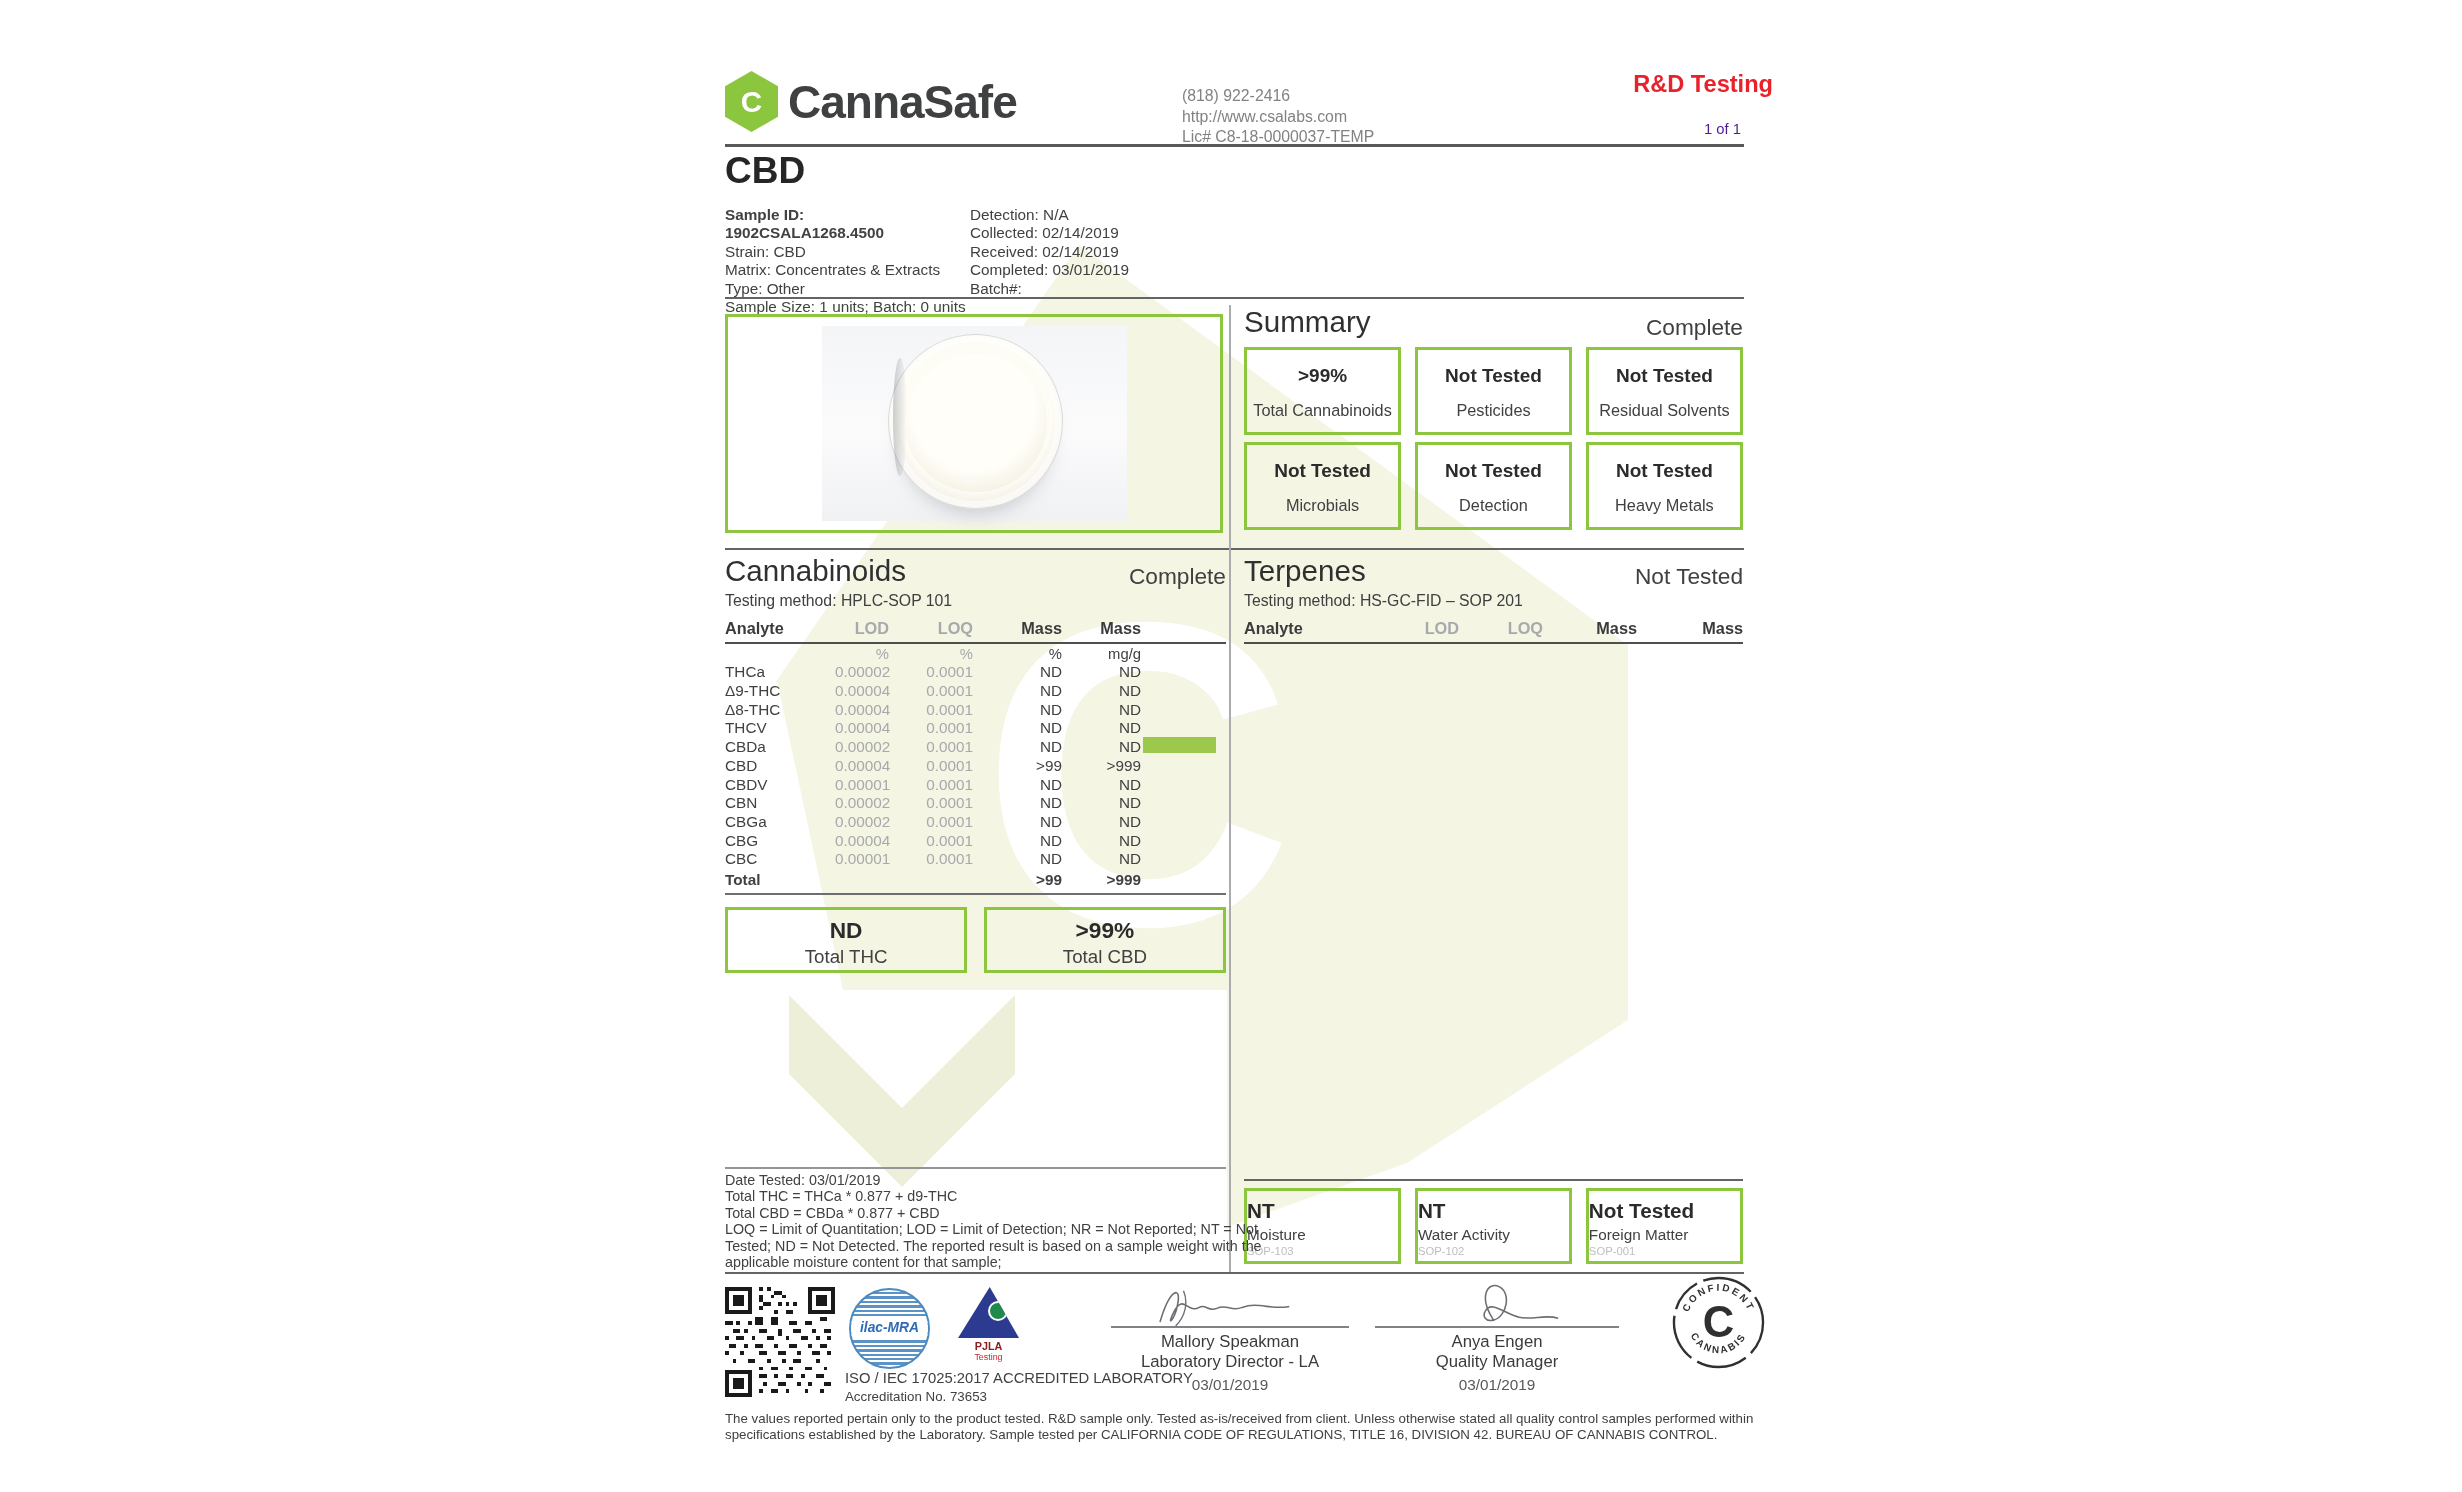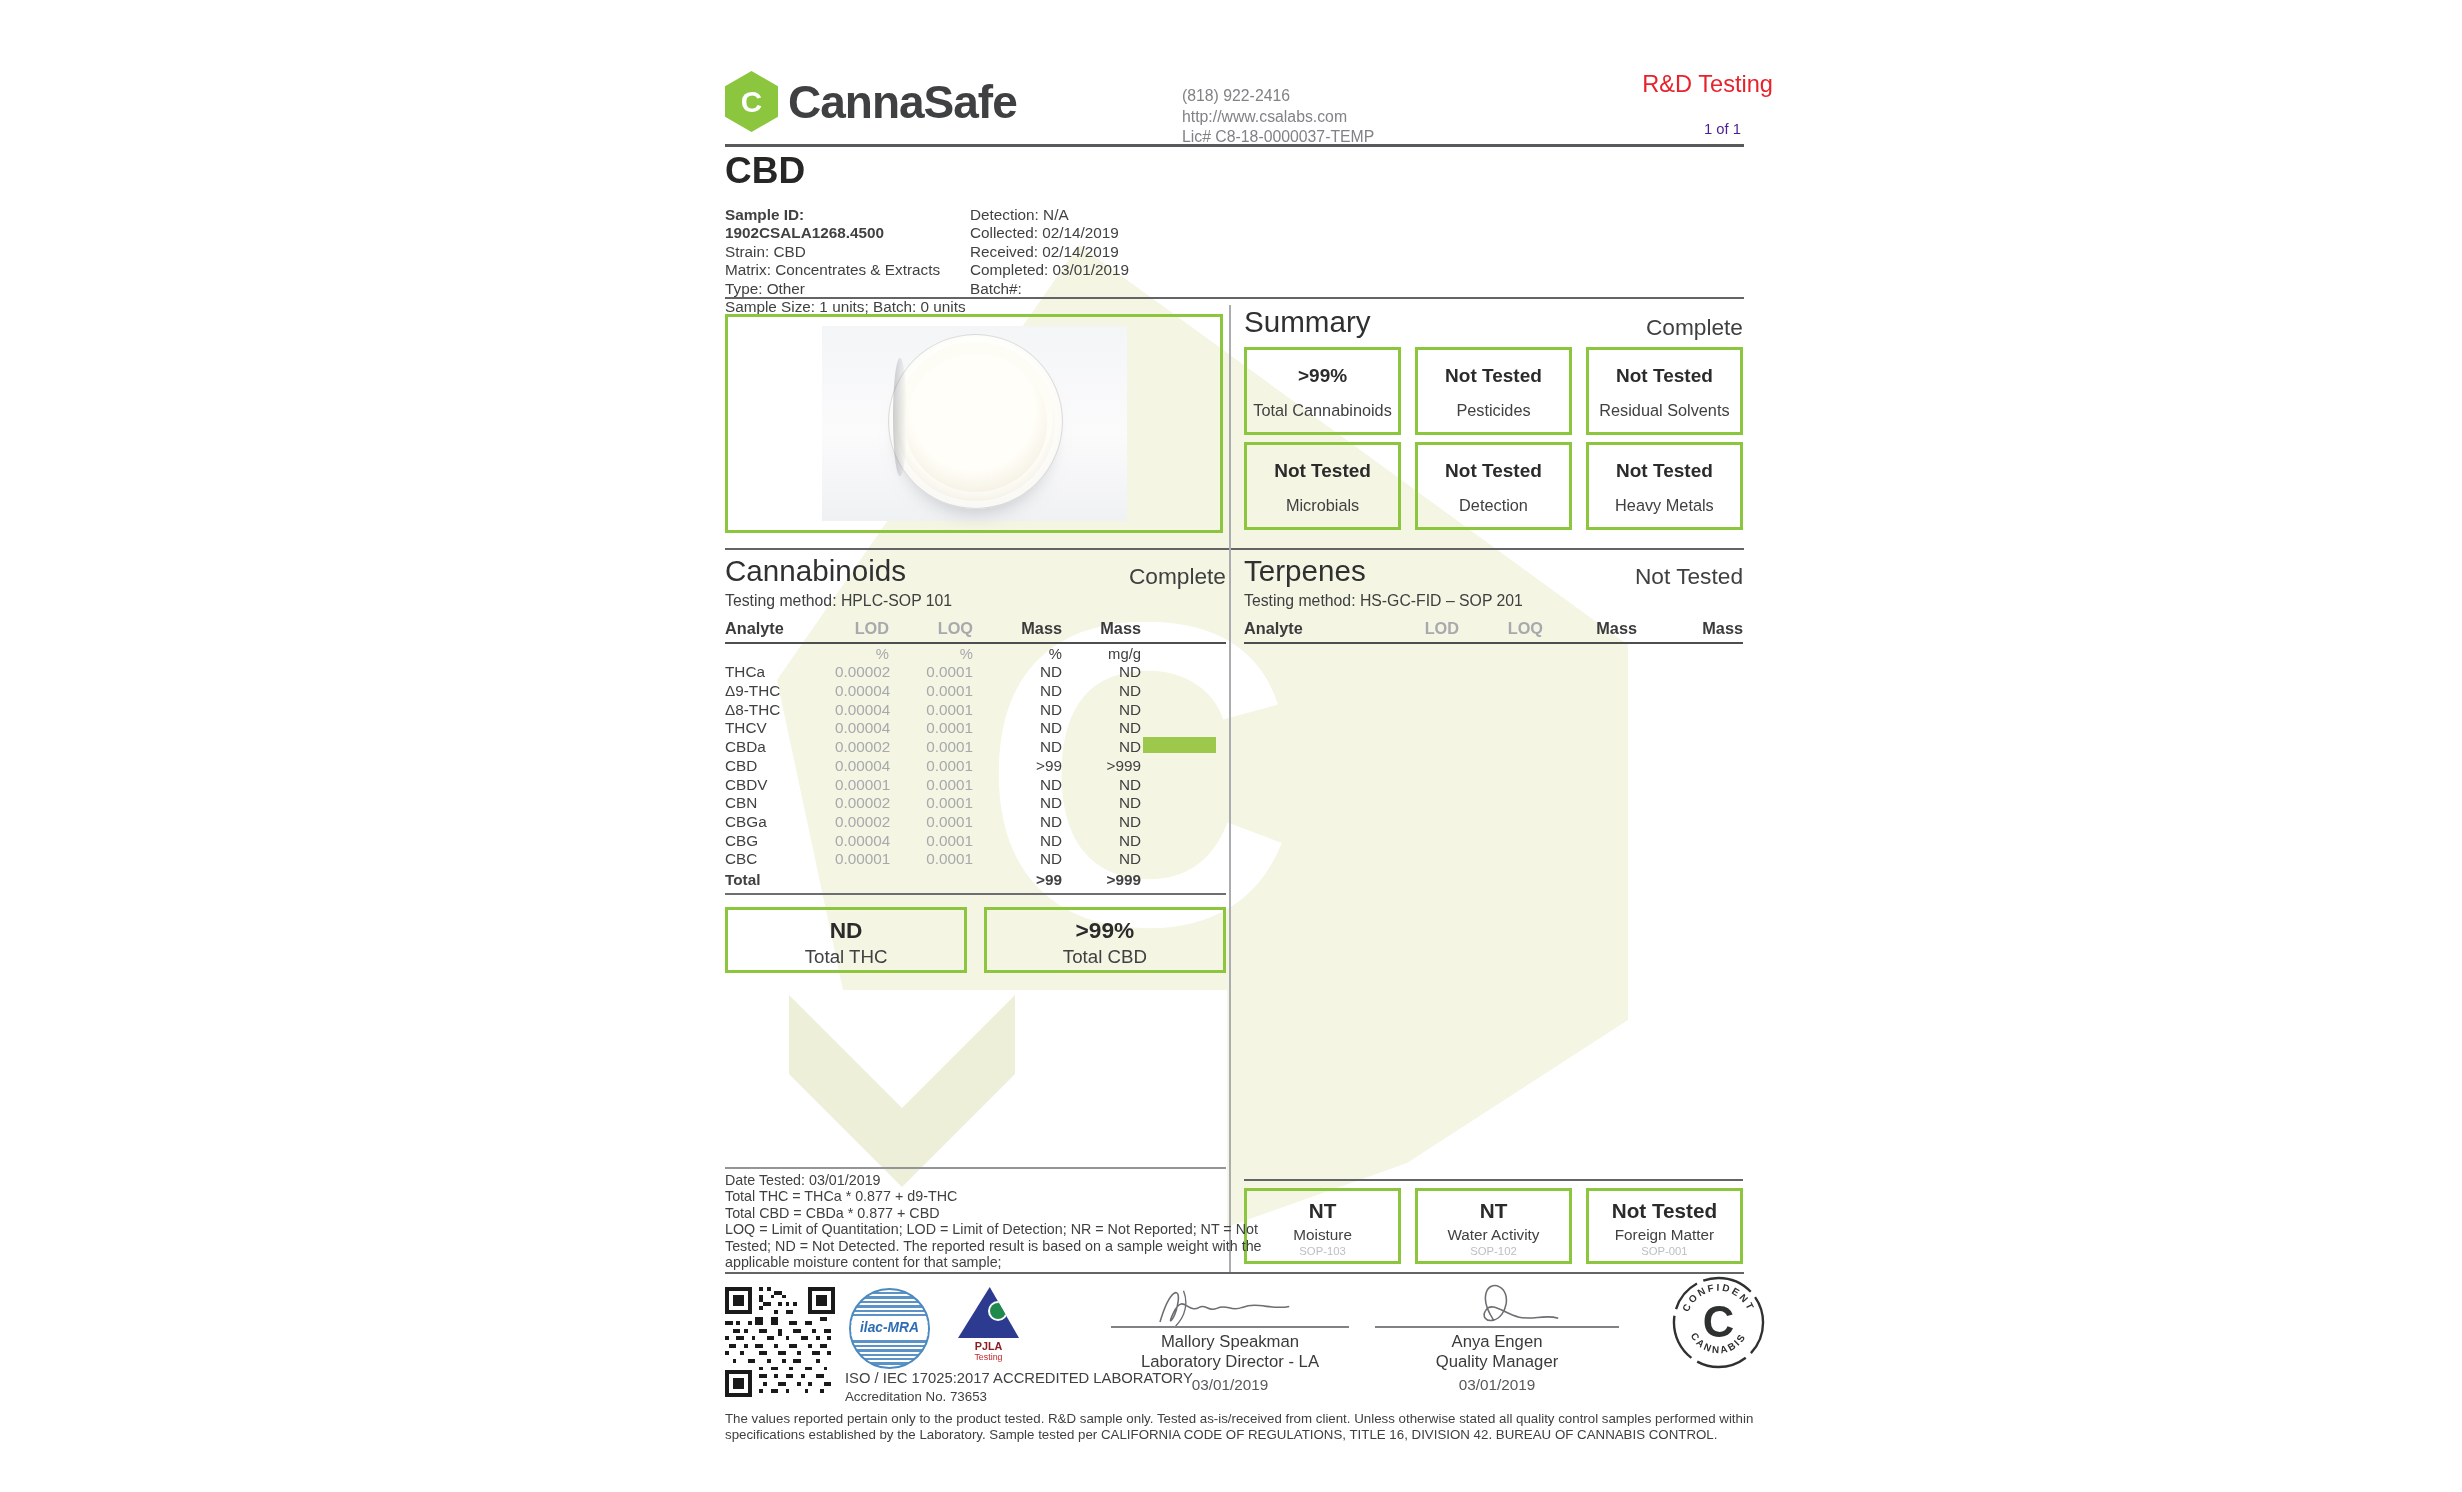--- a/index.html
+++ b/index.html
@@ -20,21 +20,21 @@
   
   .logo-hex{left:725px;top:71px;width:53px;height:61px;background:#8cc63e;
     clip-path:polygon(50% 0,100% 25%,100% 75%,50% 100%,0 75%,0 25%);
     display:flex;align-items:center;justify-content:center;}
   .logo-hex span{color:#fff;font-weight:700;font-size:29.6px;}
   .brand{left:788px;top:75px;font-size:46px;font-weight:700;color:#3f4041;letter-spacing:-1px;}
   .addr{font-size:15.8px;line-height:20.7px;color:#808285;}
   .addr .dark{color:#58595b;font-weight:700;}
   .addr1{left:991px;top:86px;width:182px;}
   .addr2{left:1182px;top:86px;width:236px;}
-  .rnd{left:1537px;top:71px;width:236px;text-align:right;font-size:23.6px;color:#e8222b;}
+  .rnd{left:1537px;top:71px;width:236px;text-align:right;font-size:23.6px;color:#e8222b;font-weight:bold;}
   .pagecount{left:1576px;top:121px;width:165px;text-align:right;font-size:14.8px;color:#4c1d95;}
 
   .hr{background:#636466;height:2px;}
   .hr-top{left:725px;top:144px;width:1019px;height:3px;background:#58595b;}
   .hr-sample{left:725px;top:297px;width:1019px;}
   .hr-mid{left:725px;top:548px;width:1019px;}
   .hr-right-bot{left:1244px;top:1179px;width:499px;}
   .hr-bot{left:725px;top:1272px;width:1019px;}
   .hr-notes{left:725px;top:1167px;width:501px;height:2px;background:#939598;}
   .vr{left:1229px;top:305px;width:2px;height:969px;background:#aaacaf;}
@@ -92,21 +92,21 @@
   .t-m1{width:94px;text-align:right;} .t-m2{width:106px;text-align:right;}
   .bar{position:absolute;left:418px;top:183px;width:73px;height:15.8px;background:#9cc84c;}
 
   .result-cards{display:flex;gap:16.7px;margin-top:11.8px;}
   .rcard{flex:1;border:3px solid #8cc63e;box-sizing:border-box;height:66px;text-align:center;}
   .rcard .v{font-size:22.7px;font-weight:700;color:#2b2b2c;margin-top:6.9px;}
   .rcard .l{font-size:18.7px;color:#414142;margin-top:2px;}
 
   
   .other{left:1244px;top:1188px;width:499px;}
-  .ocard{border:3px solid #8cc63e;box-sizing:border-box;height:76px;text-align:center;}
+  .ocard{border:3px solid #8cc63e;box-sizing:border-box;height:76px;text-align:left;}
   .ocard .v{font-size:20.7px;font-weight:700;color:#2b2b2c;margin-top:7.9px;}
   .ocard .l{font-size:15.3px;color:#414142;margin-top:3px;}
   .ocard .s{font-size:11.3px;color:#bcbec1;margin-top:1px;}
   .other .cardgrid{margin-top:0;row-gap:0;}
 
   
   .notes{left:725px;top:1172px;width:581px;font-size:14.3px;line-height:16.4px;color:#414142;}
 
   
   .qr{left:725px;top:1287px;width:110px;height:110px;}

